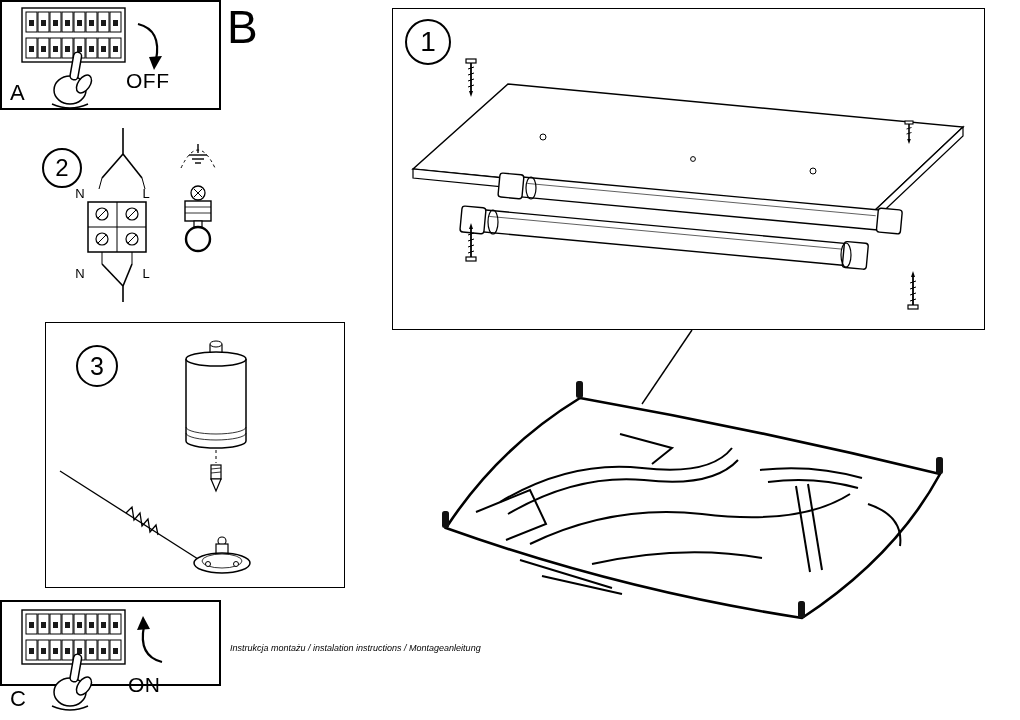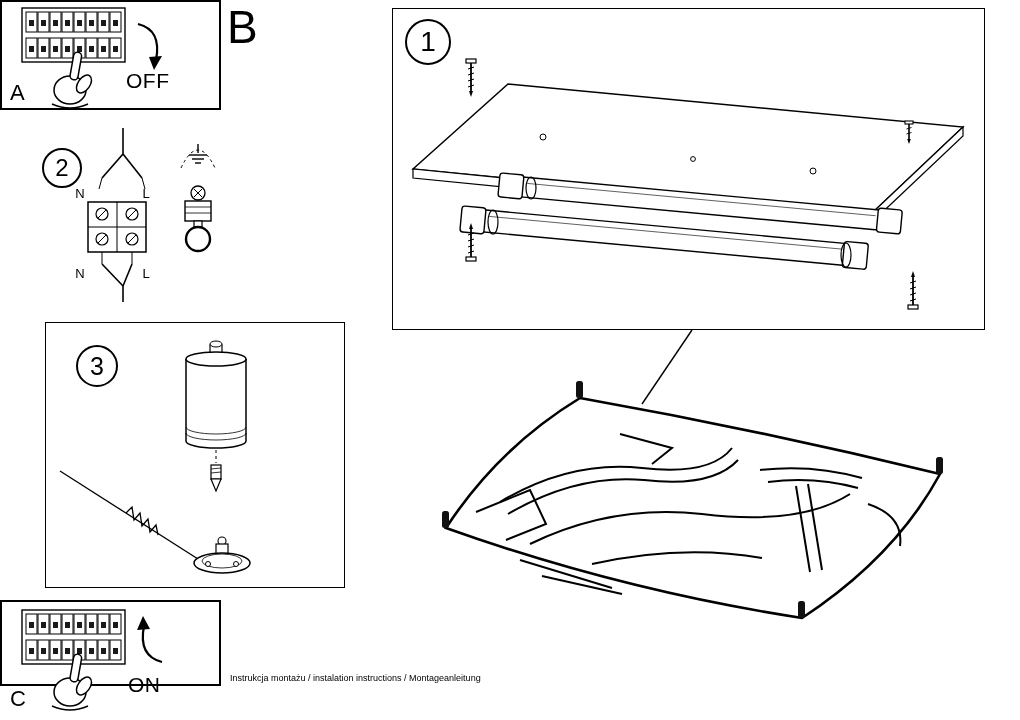--- a/index.html
+++ b/index.html
@@ -299,17 +299,17 @@
       </g>
     </svg>
     <svg class="abs" style="left:126px;top:12px;" width="40" height="52" viewBox="0 0 40 52">
       <path d="M34,48 q-24,-6 -18,-36" fill="none" stroke="#000" stroke-width="2.2"></path>
       <polygon points="9,16 22,15 15,2" fill="#000"></polygon>
     </svg>
     <span class="abs onoff" style="left:126px;top:72px;">ON</span>
     <span class="abs panel-letter" style="left:8px;top:86px;">C</span>
   </div>
 
-  <div class="abs footer-text" style="left:230px;top:672px;">
+  <div class="abs footer-text" style="left:230px;top:642px;font-style:italic;">
     <div>Instrukcja montażu / instalation instructions / Montageanleitung</div>
   </div>
 
 </div>
 
 </body></html>

